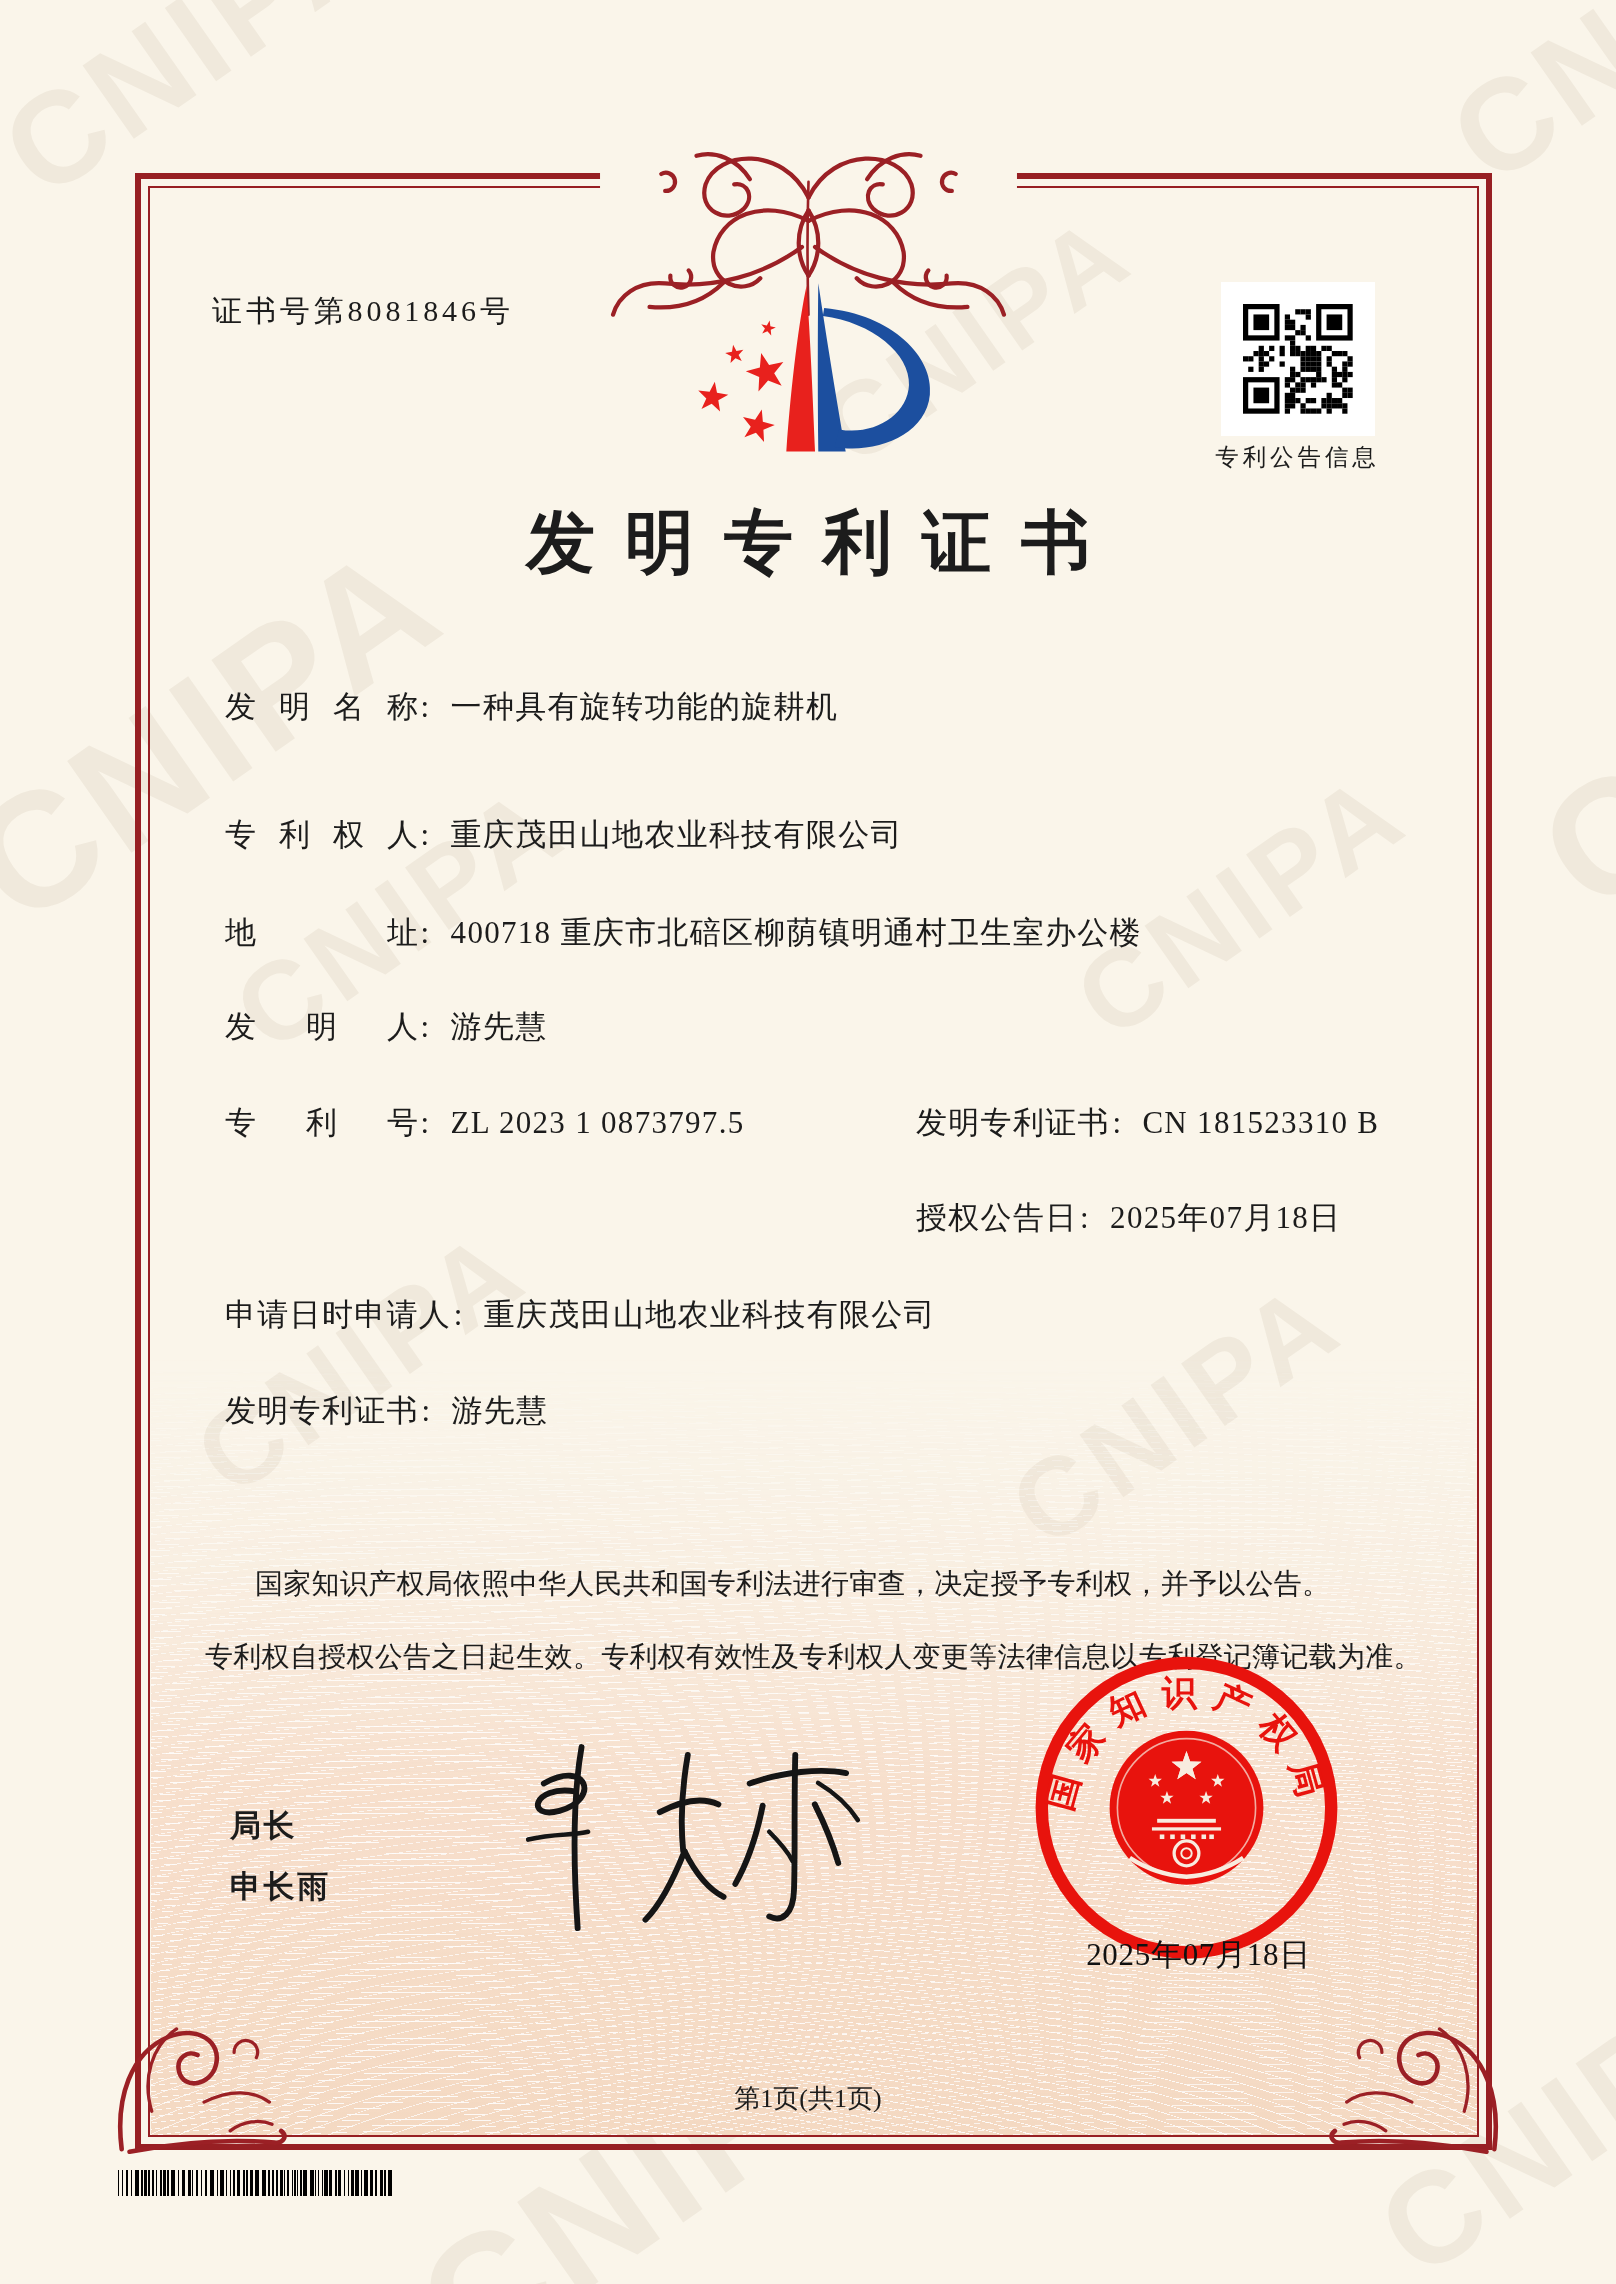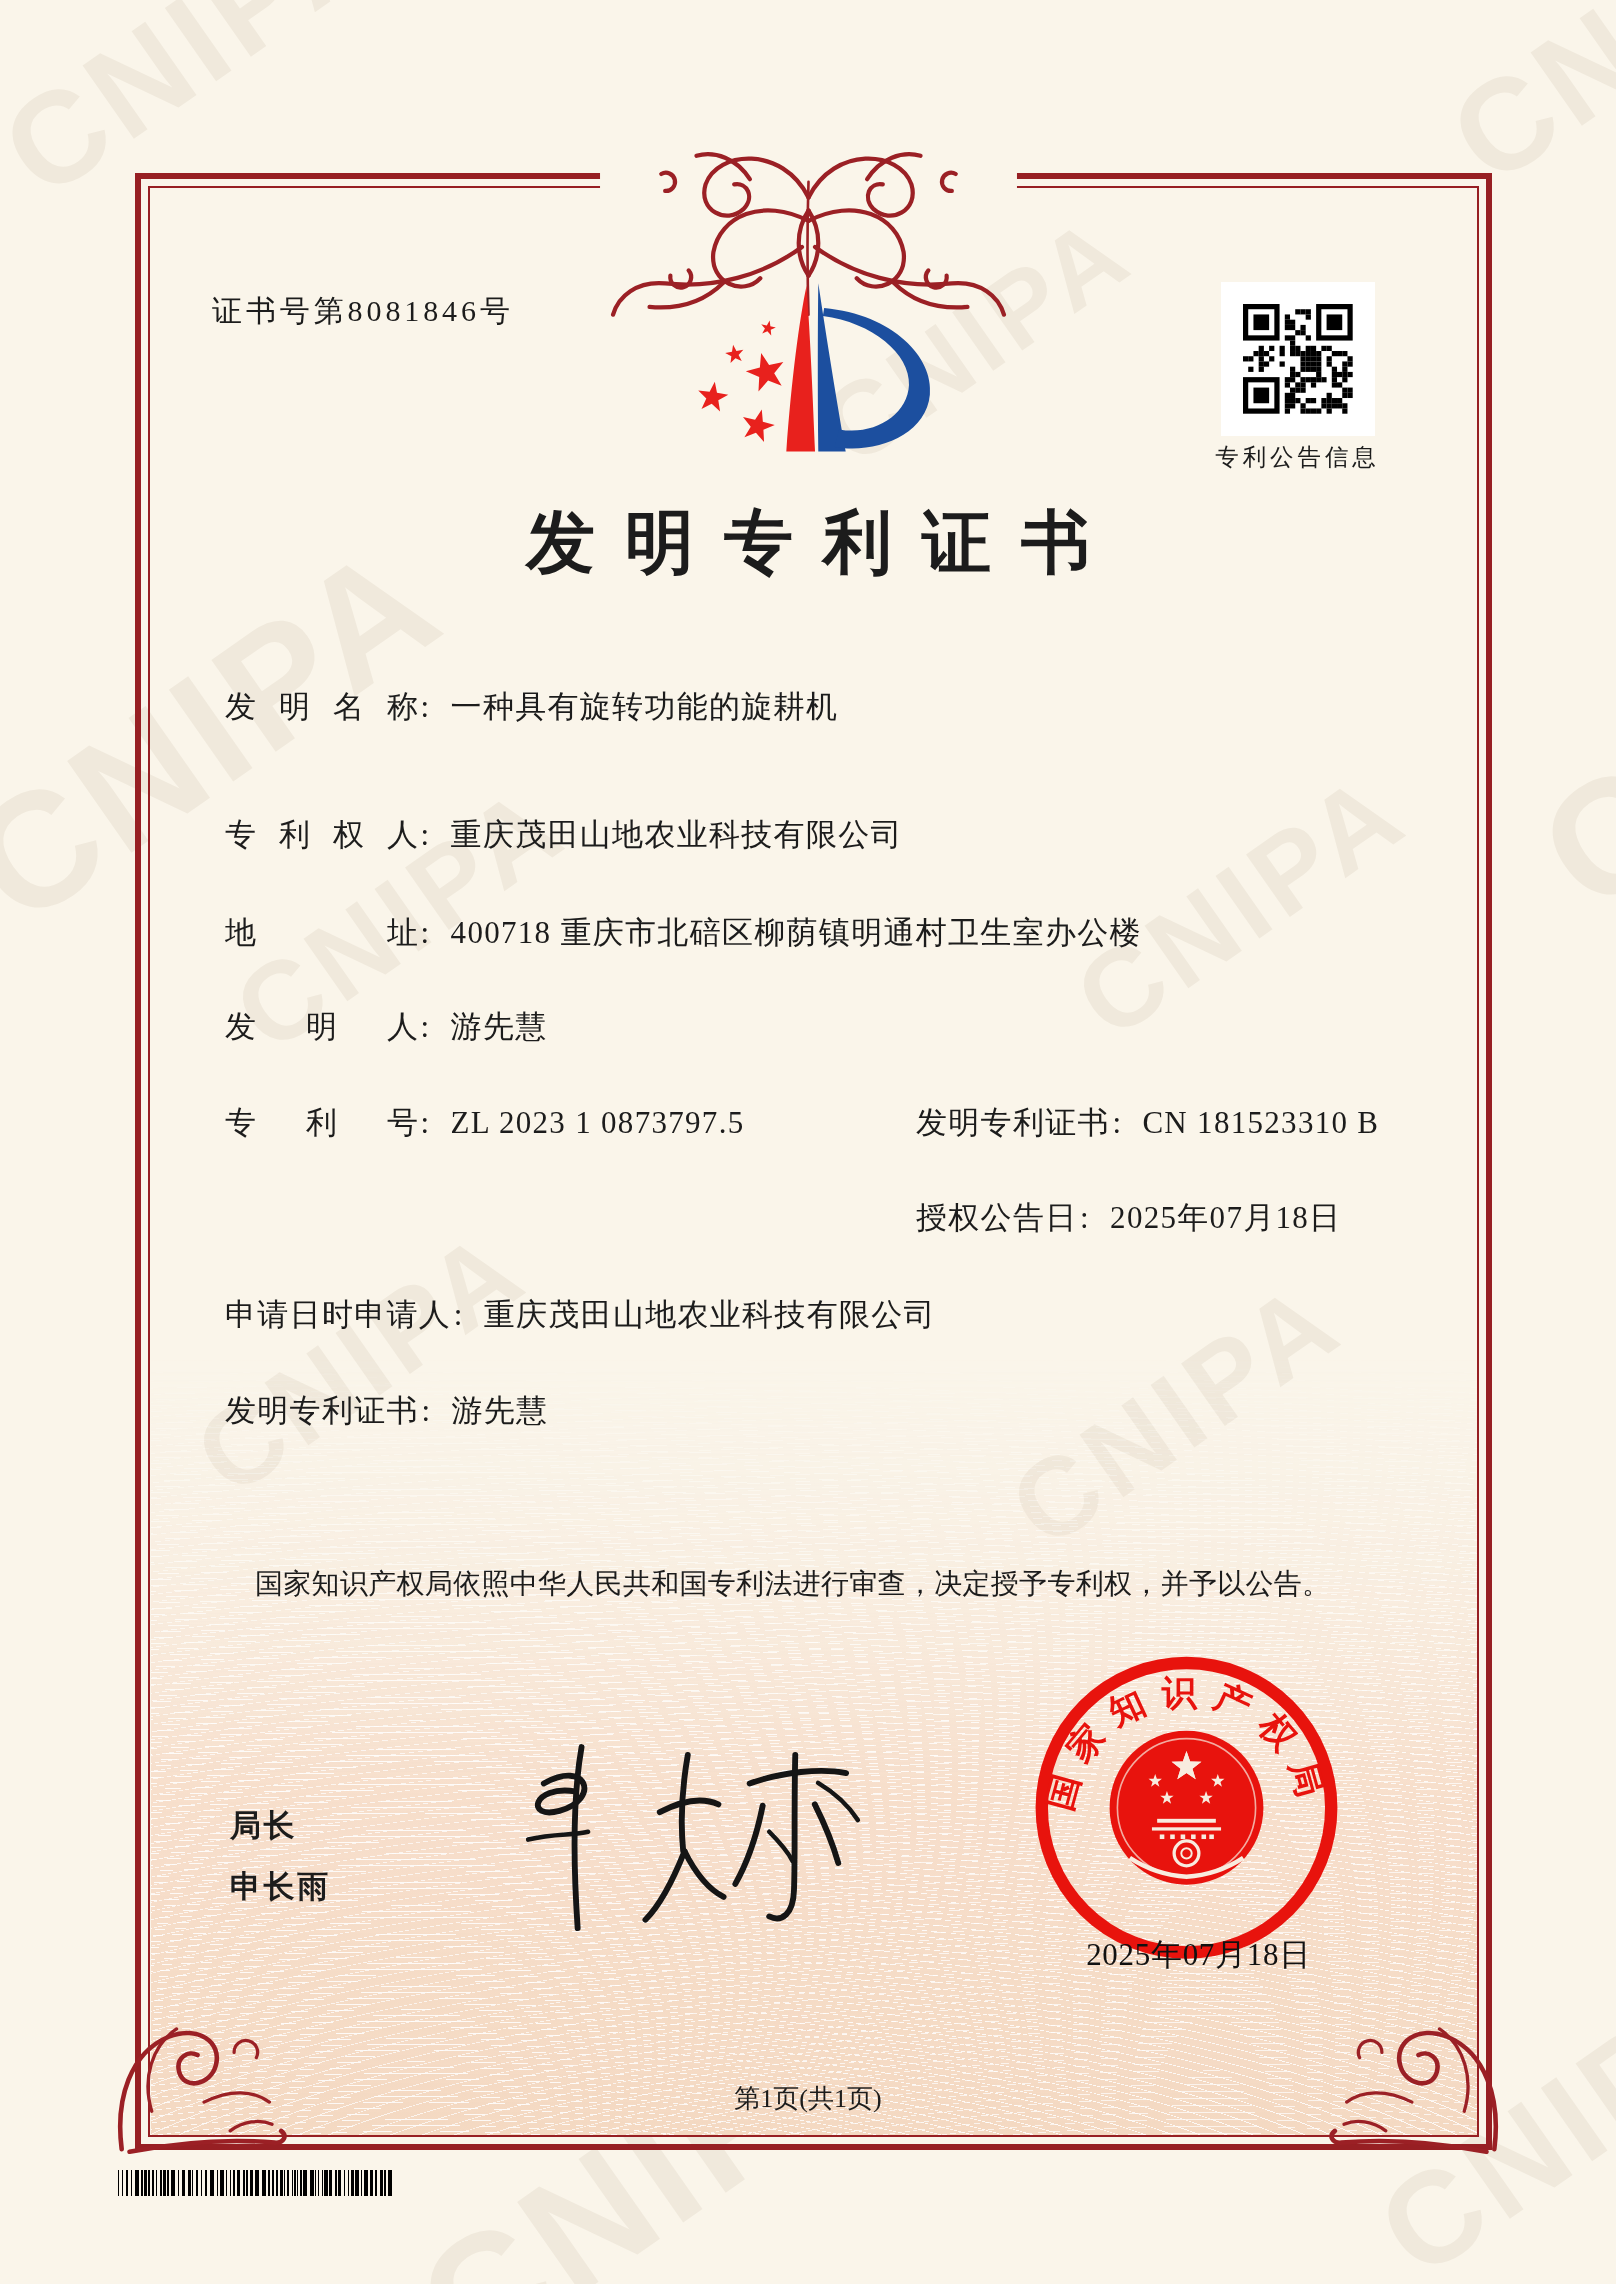--- a/index.html
+++ b/index.html
@@ -285,20 +285,21 @@
     <span class="lbl">授权公告日</span><span class="colon">:</span><span class="val">2025年07月18日</span>
   </div>
   <div class="row" style="top:1294px">
     <span class="lbl">申请日时申请人</span><span class="colon">:</span><span class="val">重庆茂田山地农业科技有限公司</span>
   </div>
   <div class="row" style="top:1390px">
     <span class="lbl">发明专利证书</span><span class="colon">:</span><span class="val">游先慧</span>
   </div>
 
   <div class="para" style="left:255px;top:1565px;">国家知识产权局依照中华人民共和国专利法进行审查，决定授予专利权，并予以公告。</div>
+  <div class="para" style="left:205px;top:1638px;">专利权自授权公告之日起生效。专利权有效性及专利权人变更等法律信息以专利登记簿记载为准。</div>
 
   <div class="officer" style="top:1805px;">局长</div>
   <div class="officer" style="top:1866px;">申长雨</div>
 
   <svg class="sig" width="378" height="215" viewBox="0 0 580 330">
     <g stroke="#151515" stroke-width="9" fill="none" stroke-linecap="round">
       <path d="M142,40 C128,120 130,230 136,318"></path>
       <path d="M84,96 C150,58 172,120 108,138 C56,152 66,98 132,108"></path>
       <path d="M60,182 C100,172 130,176 152,170" stroke-width="7"></path>
       <path d="M305,52 C295,110 294,160 298,200"></path>

